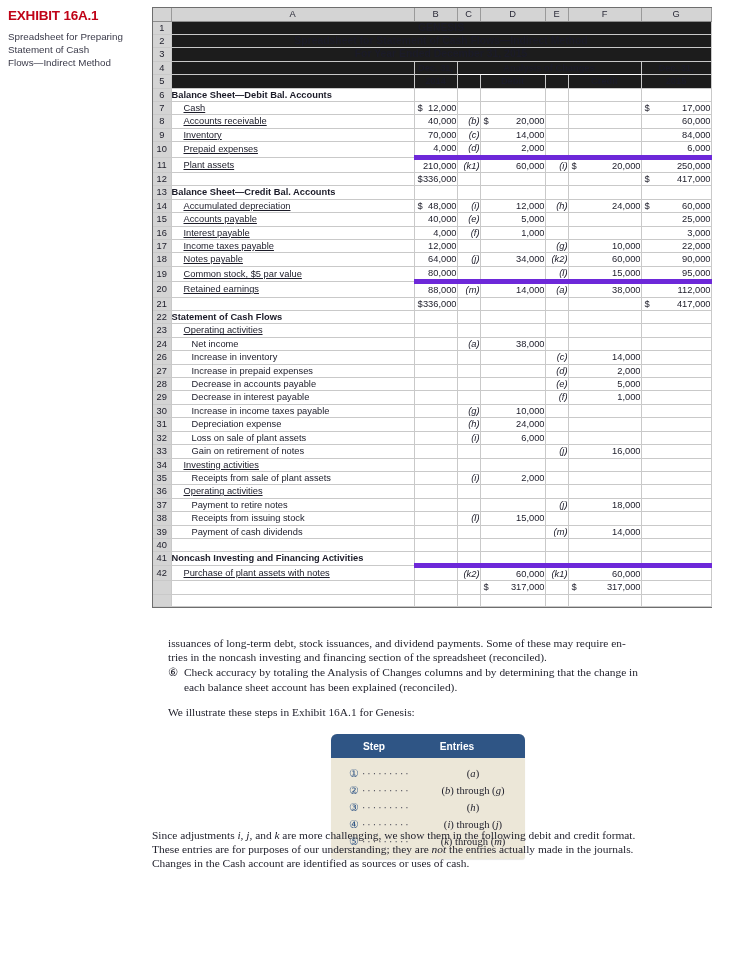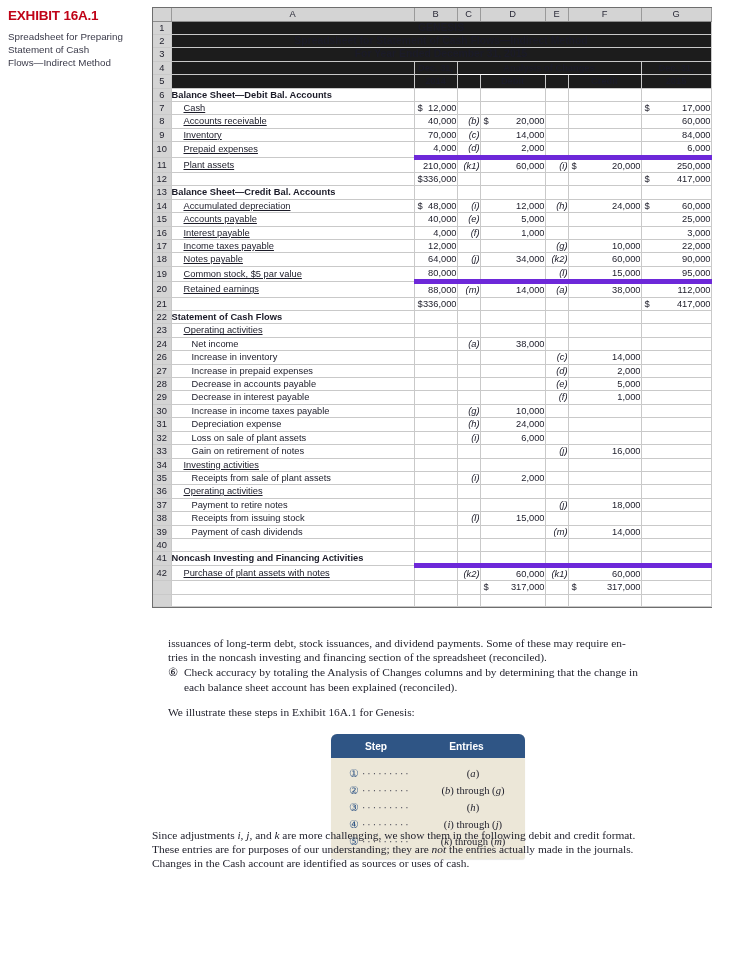--- a/index.html
+++ b/index.html
@@ -156,21 +156,21 @@
   }
   .stepbox-head {
     background: #2f5585;
     color: #ffffff;
     font-weight: bold;
     font-size: 10.2px;
     height: 24px;
     display: flex;
     align-items: center;
   }
-  .stepbox-head .h-step { width: 86px; padding-left: 15px; margin-left: 19px; }
+  .stepbox-head .h-step { width: 86px; padding-left: 32px; }
   .stepbox-head .h-entries { flex: 1; text-align: center; padding-right: 28px; }
   .stepbox-body { padding: 7px 0 9px 0; }
   .step-row {
     display: flex;
     align-items: center;
     height: 17px;
     font-family: "Liberation Serif", serif;
     font-size: 10.6px;
     color: #23232e;
   }

